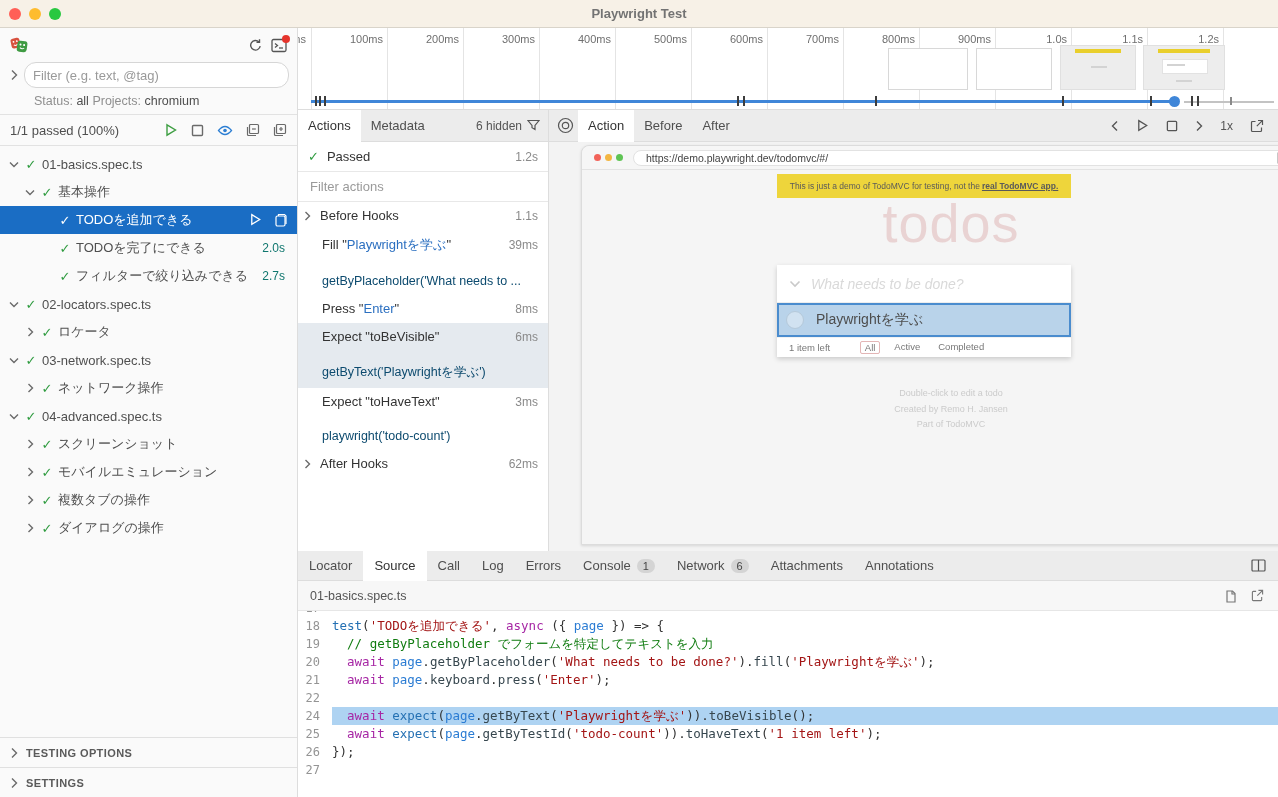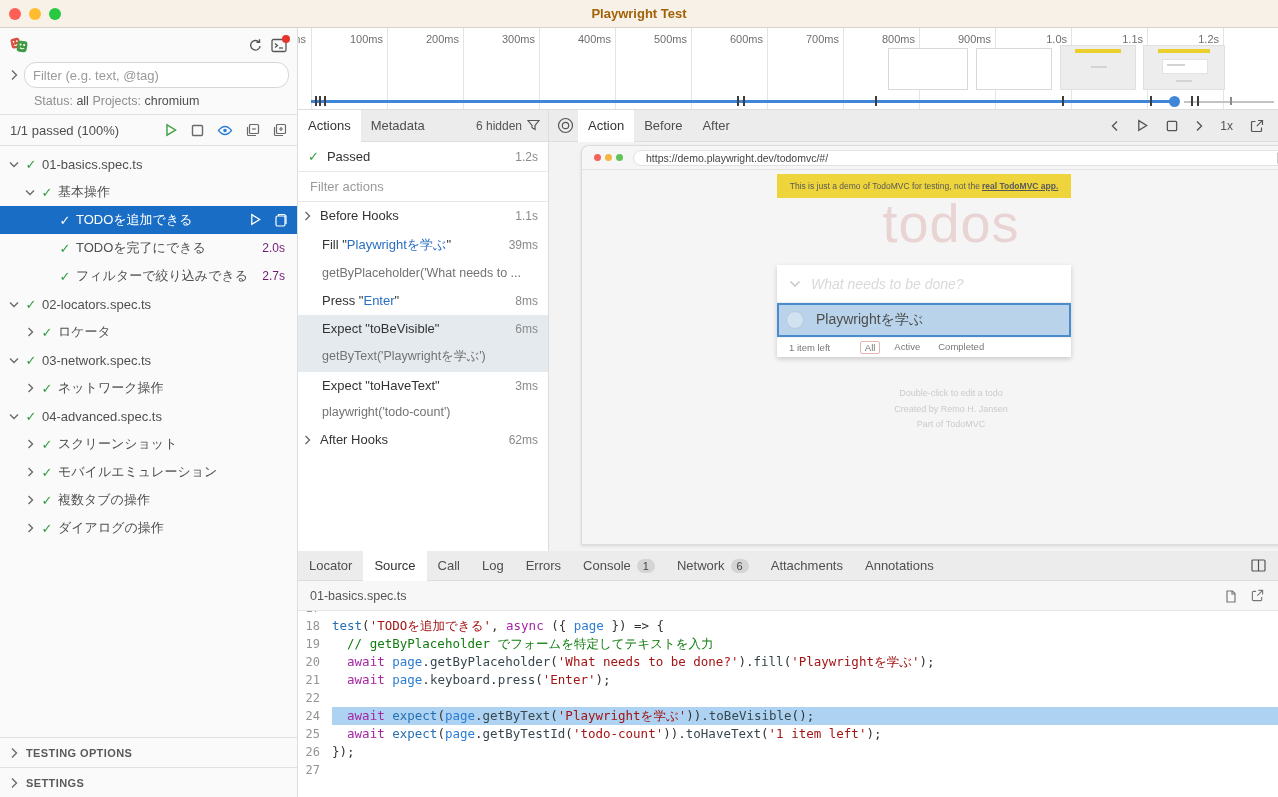--- a/index.html
+++ b/index.html
@@ -2,21 +2,21 @@
 <html><head>
 <meta charset="utf-8">
 <style>
   * { margin:0; padding:0; box-sizing:border-box; }
   html,body { width:1278px; height:797px; overflow:hidden; }
   body { font-family:"Liberation Sans","DejaVu Sans",sans-serif; font-size:13px; color:#333; background:#fff; position:relative; }
   svg { display:block; }
 
   
   .titlebar { position:absolute; left:0; top:0; width:1278px; height:28px; background:#f7f1e7; border-bottom:1px solid #d9d4ca; display:flex; align-items:center; justify-content:center; }
-  .titlebar .title { font-weight:bold; font-size:13px; color:#a16207; }
+  .titlebar .title { font-weight:bold; font-size:13px; color:#737373; }
   .lights { position:absolute; left:9px; top:8px; display:flex; gap:8px; }
   .light { width:12px; height:12px; border-radius:50%; }
   .light.red{background:#ff5f57}.light.yellow{background:#febc2e}.light.green{background:#28c840}
 
   
   .sidebar { position:absolute; left:0; top:28px; width:298px; height:769px; background:#fafafa; border-right:1px solid #ddd; display:flex; flex-direction:column; }
   .sb-header { height:34px; display:flex; align-items:center; padding:0 10px; gap:8px; }
   .sb-brand { font-weight:bold; font-size:11.5px; letter-spacing:.4px; color:#3c3c3c;margin-top:42px; }
   .sb-header .spacer { flex:1; }
   .sb-hicon { color:#555; position:relative; }
@@ -28,21 +28,21 @@
   .tk-mut{color:#8f8f8f}.tk-str{color:#4f4f4f}
   .sb-toolbar { height:31px; display:flex; align-items:center; padding:0 10px; border-bottom:1px solid #e2e2e2; }
   .sb-summary { font-size:13px; color:#4f4f4f; }
   .sb-toolbar .icons { margin-left:auto; display:flex; gap:13px; align-items:center; }
 
   .tree { padding-top:4px; }
   .trow { height:28px; display:flex; align-items:center; font-size:13px; color:#4f4f4f; }
   .trow .chev { width:16px; display:flex; justify-content:center; color:#6a6a6a; }
   .trow .check { width:18px; color:#2e9b3f; font-size:13px; text-align:center; }
   .trow .tlabel { margin-left:2px; white-space:nowrap; }
-  .trow .dur { margin-left:auto; margin-right:12px; color:#701a75; font-size:12px; }
+  .trow .dur { margin-left:auto; margin-right:12px; color:#0f766e; font-size:12px; }
   .ind0{padding-left:6px}.ind1{padding-left:22px}.ind2{padding-left:56px}
   .trow.sel { background:#1a6dc4; color:#fff; }
   .trow.sel .check { color:#fff; }
   .trow.sel .rowicons { margin-left:auto; margin-right:10px; display:flex; gap:12px; color:#fff; }
   .sb-spacer { flex:1; }
   .sb-section { height:30px; display:flex; align-items:center; gap:8px; padding:0 10px; border-top:1px solid #e0e0e0; color:#5a5a5a; }
   .sb-section .slabel { font-weight:bold; font-size:11px; letter-spacing:.4px; }
 
   
   .main { position:absolute; left:298px; top:28px; width:980px; height:769px; display:flex; flex-direction:column; }
@@ -76,21 +76,21 @@
   .a-filter { height:30px; border-bottom:1px solid #e8e8e8; display:flex; align-items:center; flex:none; }
   .a-filter input { border:none; background:transparent; width:100%; padding:0 12px; font-size:13px; font-family:inherit; color:#333; }
   .a-filter input::placeholder { color:#9a9a9a; }
   .alist { overflow:hidden; }
   .aitem { padding:6px 0 7px 24px; }
   .aitem.hook { padding:6px 0 7px 6px; display:flex; align-items:center; height:28px; }
   .aitem.hook .chev { width:14px; color:#6a6a6a; margin-right:2px; }
   .aitem .t1 { display:flex; align-items:baseline; }
   .aitem .ttl { font-size:13px; color:#333; }
   .aitem .dur { margin-left:auto; margin-right:10px; color:#8a8a8a; font-size:12px; }
-  .aitem .sub { margin-top:12px; color:#737373; font-size:12.5px; white-space:nowrap; overflow:hidden; text-overflow:ellipsis; padding-right:8px; }
+  .aitem .sub { margin-top:20px; color:#0c4a6e; font-size:12.5px; white-space:nowrap; overflow:hidden; text-overflow:ellipsis; padding-right:8px; }
   .aitem.sel { background:#e5eaef; }
   .tk-t{color:#333}.tk-b{color:#2b6fc0}
 
   
   .preview { flex:1; display:flex; flex-direction:column; background:#fff; }
   .pv-body { position:relative; flex:1; background:#f3f3f3; overflow:hidden; }
   .target-btn { margin:0 4px 0 8px; color:#555; }
   .pv-icons { margin-left:auto; display:flex; align-items:center; gap:17px; color:#555; padding-right:14px; }
   .speed { font-size:12px; color:#555; }
 

